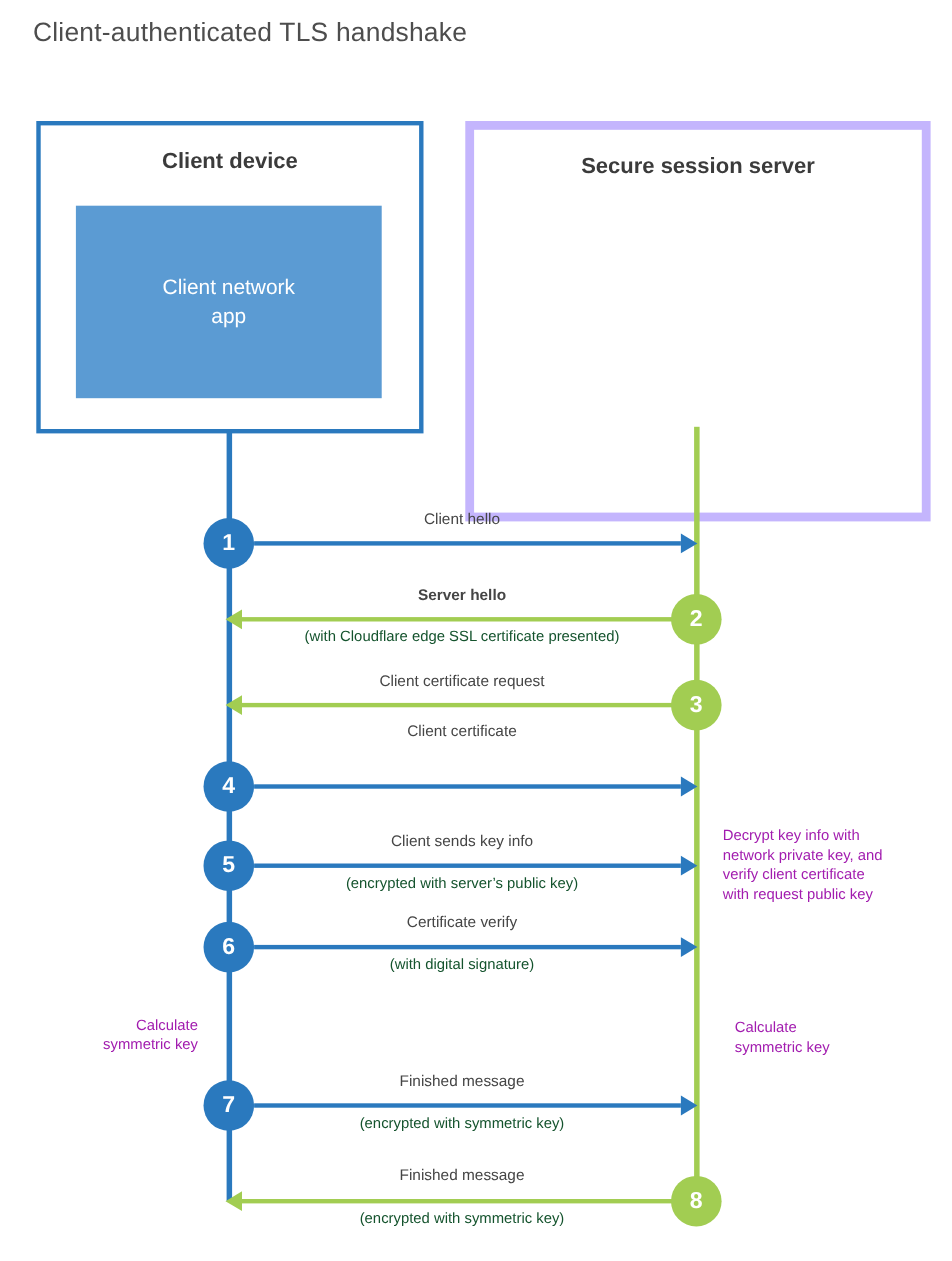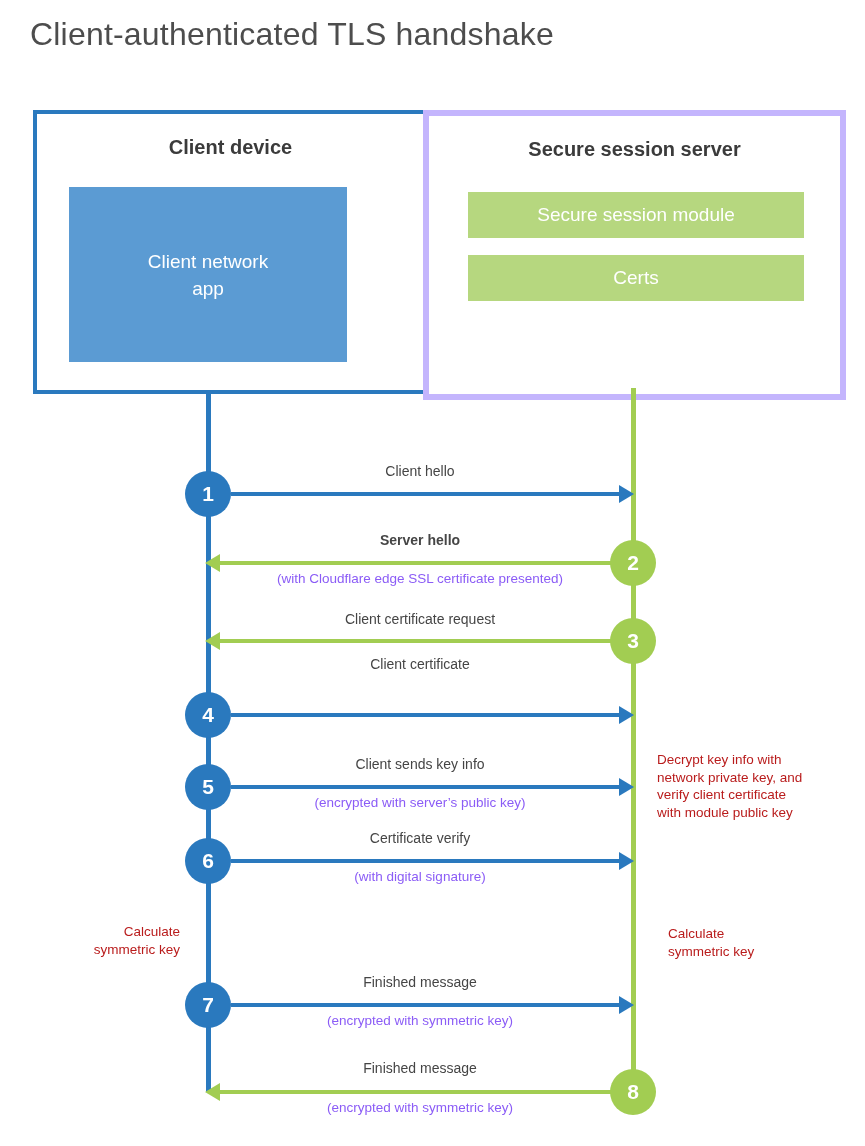--- a/index.html
+++ b/index.html
@@ -1,24 +1,24 @@
 <!DOCTYPE html>
 <html><head>
 <meta charset="utf-8">
 <style>
   * { margin:0; padding:0; box-sizing:border-box; }
   html,body { background:#ffffff; }
   body { font-family:"Liberation Sans","DejaVu Sans",sans-serif; }
   .canvas { position:relative; width:865px; height:1146px; background:#ffffff; overflow:hidden; }
 
-  .diagram-title { position:absolute; left:30px; top:16px; font-size:32px; font-weight:300; color:#4d4d4d; letter-spacing:0.2px; }
+  .diagram-title { position:absolute; left:30px; top:16px; font-size:24px; font-weight:300; color:#4d4d4d; letter-spacing:0.2px; }
 
   .actor-box { position:absolute; background:#ffffff; }
-  .client-box { left:33px; top:110px; width:395px; height:284px; border:4px solid #2a79be; }
-  .server-box { left:423px; top:110px; width:423px; height:290px; border:6px solid #c4b5fd; }
+  .client-box { left:33px; top:110px; width:352px; height:284px; border:4px solid #2a79be; }
+  .server-box { left:423px; top:110px; width:423px; height:364px; border:8px solid #c4b5fd; }
   .actor-title { text-align:center; margin-top:22px; font-size:20px; font-weight:bold; color:#3b3b3b; }
 
   .app-box { position:absolute; left:32px; top:73px; width:278px; height:175px; background:#5b9bd3;
              display:flex; flex-direction:column; align-items:center; justify-content:center;
              color:#ffffff; font-size:19px; line-height:27px; text-align:center; }
 
   .module-bar { position:absolute; left:39px; width:336px; height:46px; background:#b6d77f;
                 display:flex; align-items:center; justify-content:center;
                 color:#ffffff; font-size:19px; }
 
@@ -36,23 +36,23 @@
 
   .step-circle { position:absolute; width:46px; height:46px; border-radius:50%;
                  display:flex; align-items:center; justify-content:center;
                  color:#ffffff; font-size:21px; font-weight:bold; }
   .circle-blue { background:#2a79be; left:185px; }
   .circle-green { background:#a2cd52; left:610px; }
 
   .step-label { position:absolute; left:212px; width:416px; text-align:center;
                 font-size:14px; color:#454545; }
   .step-sub { position:absolute; left:162px; width:516px; text-align:center;
-              font-size:13.5px; color:#8b5cf6; }
+              font-size:13.5px; color:#14532d; }
 
-  .side-note { position:absolute; font-size:13.5px; color:#b91c1c; line-height:17.5px; }
+  .side-note { position:absolute; font-size:13.5px; color:#a21caf; line-height:17.5px; }
   .note-left { left:60px; width:120px; top:923px; text-align:right; }
   .note-decrypt { left:657px; width:190px; top:751px; text-align:left; }
   .note-right-calc { left:668px; width:130px; top:925px; text-align:left; }
 </style>
 </head>
 <body>
 
 <div class="canvas">
 
   <div class="diagram-title">Client-authenticated TLS handshake</div>
@@ -60,22 +60,20 @@
   <div class="actor-box client-box">
     <div class="actor-title">Client device</div>
     <div class="app-box">
       <span>Client network</span>
       <span>app</span>
     </div>
   </div>
 
   <div class="actor-box server-box">
     <div class="actor-title">Secure session server</div>
-    <div class="module-bar" style="top:76px;">Secure session module</div>
-    <div class="module-bar" style="top:139px;">Certs</div>
   </div>
 
   <div class="vline vline-blue"></div>
   <div class="vline vline-green"></div>
 
   <div>
     <div class="step-label" style="top:463px;">Client hello</div>
     <div class="hline hline-blue" style="left:231px; top:492px; width:388px;"></div>
     <div class="arrowhead arrowhead-right" style="left:619px; top:485px;"></div>
     <div class="step-circle circle-blue" style="top:471px;">1</div>
@@ -132,21 +130,21 @@
     <div class="hline hline-green" style="left:220px; top:1090px; width:391px;"></div>
     <div class="arrowhead arrowhead-left" style="left:205px; top:1083px;"></div>
     <div class="step-sub" style="top:1100px;">(encrypted with symmetric key)</div>
     <div class="step-circle circle-green" style="top:1069px;">8</div>
   </div>
 
   <div class="side-note note-decrypt">
     <div>Decrypt key info with</div>
     <div>network private key, and</div>
     <div>verify client certificate</div>
-    <div>with module public key</div>
+    <div>with request public key</div>
   </div>
 
   <div class="side-note note-left">
     <div>Calculate</div>
     <div>symmetric key</div>
   </div>
 
   <div class="side-note note-right-calc">
     <div>Calculate</div>
     <div>symmetric key</div>

